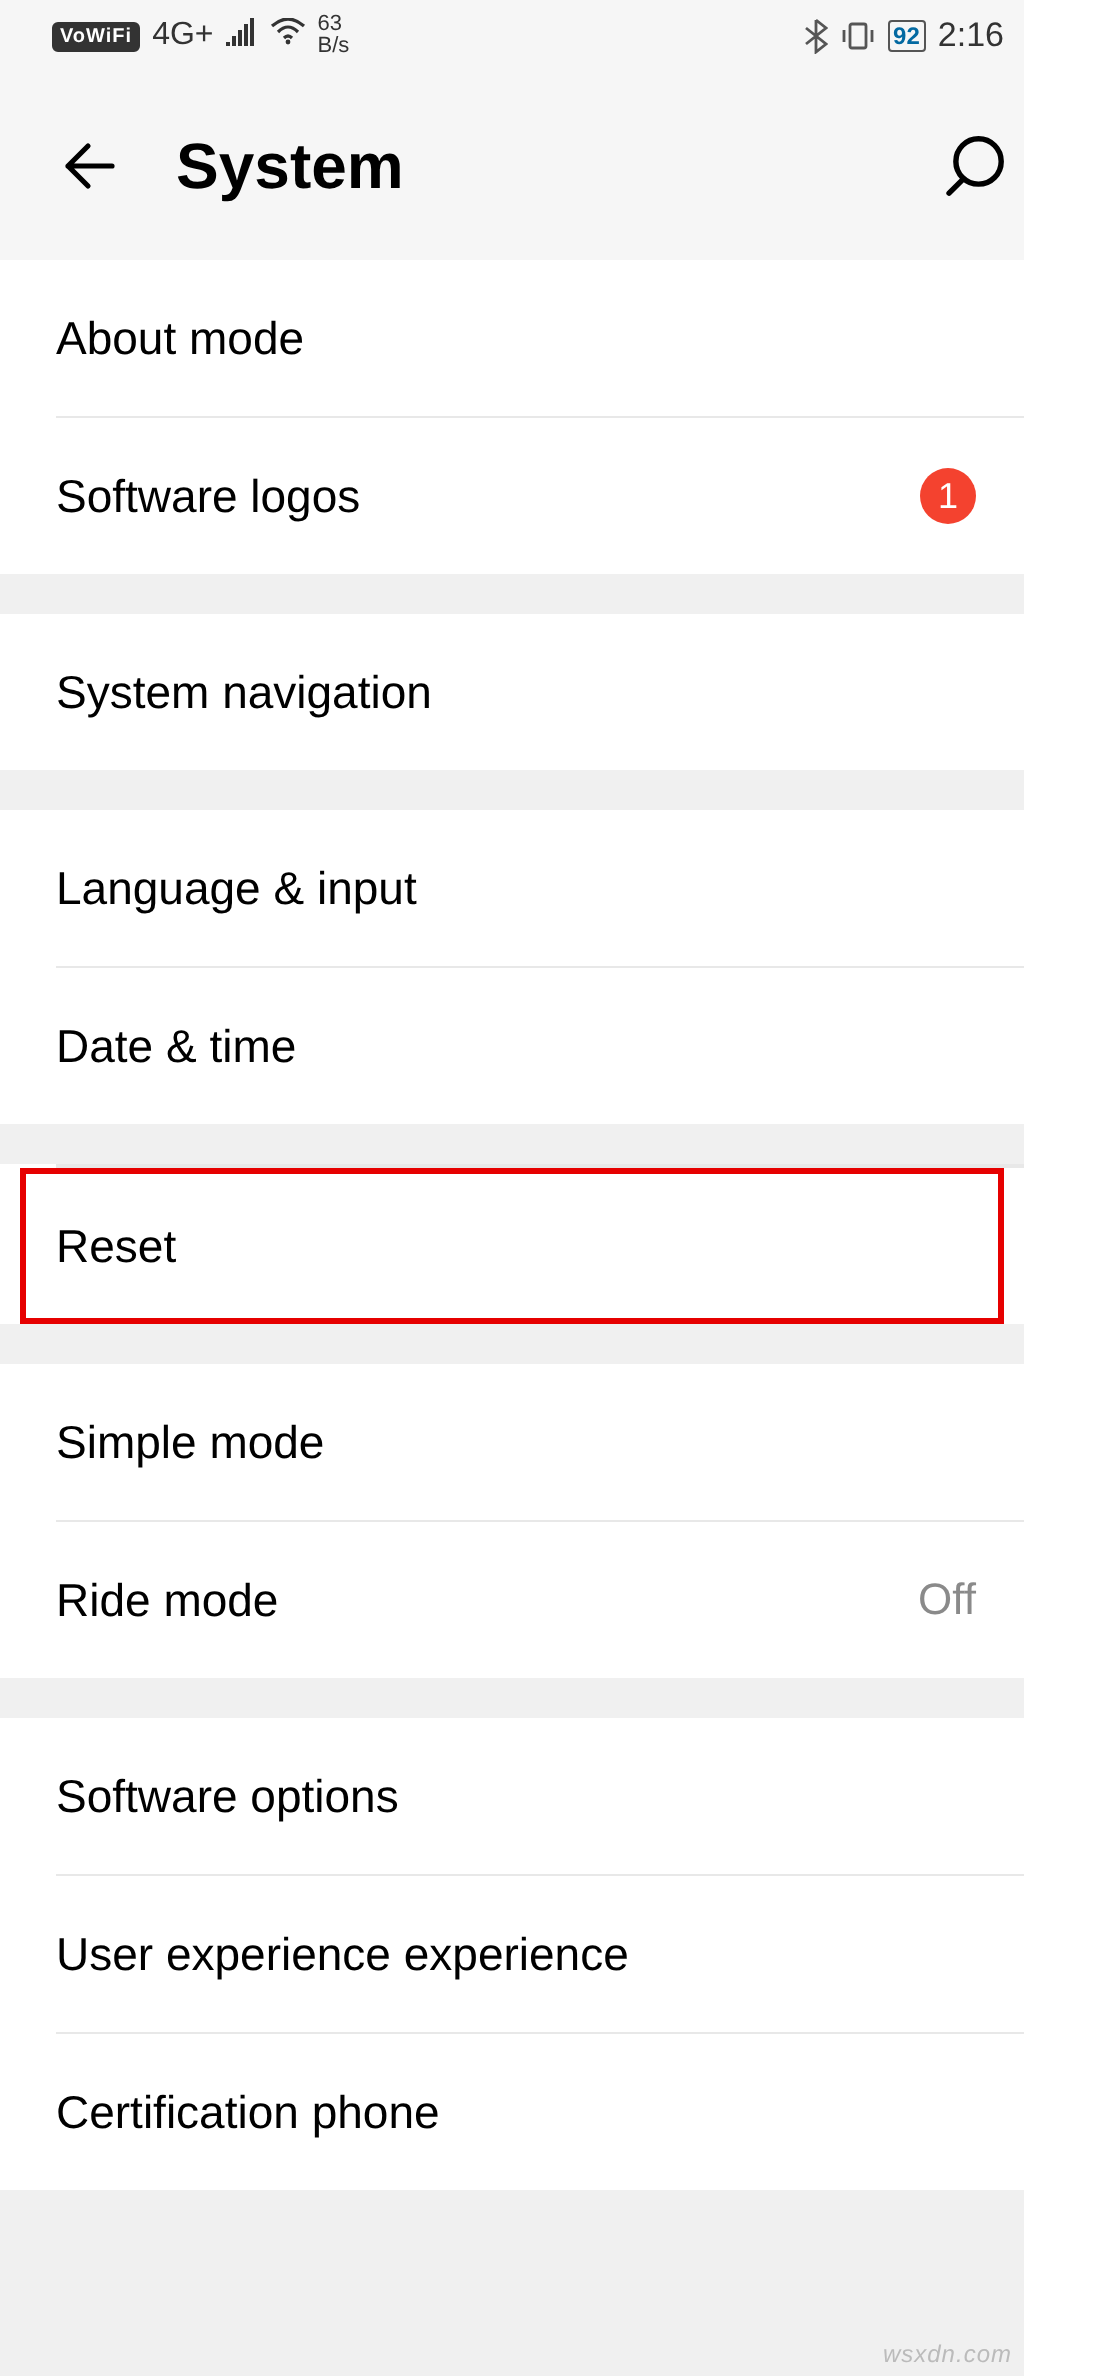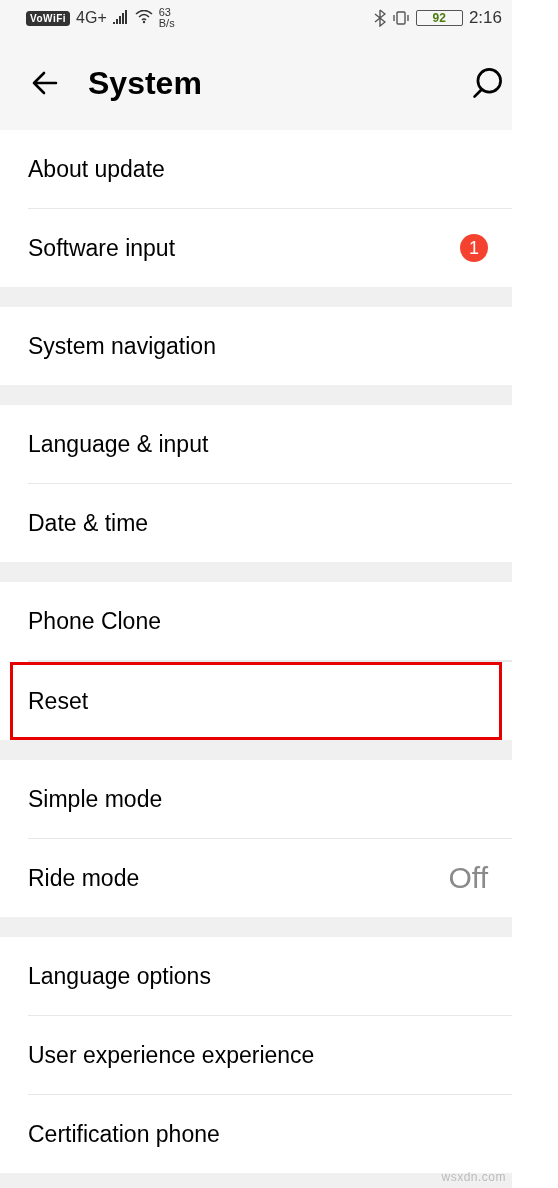--- a/index.html
+++ b/index.html
@@ -6,42 +6,42 @@
   html, body { width: 558px; height: 1188px; font-family: -apple-system, Helvetica, Arial, sans-serif; background: #fff; color: #000; overflow: hidden; }
   .screen { width: 512px; height: 1188px; display: flex; flex-direction: column; background: #f0f0f0; position: relative; }
 
   
   .status-bar { height: 36px; background: #f6f6f6; display: flex; align-items: center; justify-content: space-between; padding: 0 10px 0 26px; font-size: 17px; color: #333; }
   .status-left, .status-right { display: flex; align-items: center; gap: 6px; }
   .status-left .vowifi { border: 1px solid #333; border-radius: 3px; font-size: 10px; font-weight: bold; padding: 1px 3px; background:#333; color:#fff; letter-spacing:0.5px;}
   .status-left .net { font-size: 16px; line-height: 1; }
   .status-left .bars, .status-left .wifi { font-size: 15px; }
   .status-left .bs { font-size: 11px; line-height: 1; text-align:left;}
-  .status-right .battbox { border:1px solid #555; border-radius:2px; padding:0 16px; font-size:12px; font-weight:600; color:#4d7c0f;}
+  .status-right .battbox { border:1px solid #555; border-radius:2px; padding:0 2px; font-size:12px; font-weight:600; color:#0369a1;}
   .status-right svg { display:block;}
 
   
   .header { height: 94px; background: #f6f6f6; display: flex; align-items: center; padding: 0 8px 0 28px; gap: 26px; }
   .header .back { width: 34px; height: 34px; display:flex; align-items:center; justify-content:center; }
   .header .title { font-size: 32px; font-weight: 700; flex: 1; }
   .header .search { width: 34px; height: 34px; display:flex; align-items:center; justify-content:flex-end; overflow:hidden;}
 
   
   .section { background: #fff; }
   .gap { height: 20px; background: #f0f0f0; }
   .row { height: 78px; display: flex; align-items: center; padding: 0 24px 0 28px; position: relative; }
   .row .label { font-size: 23px; color: #000; flex: 1; }
-  .row .value { font-size: 30px; color: #8a8a8a; }
+  .row .value { font-size: 22px; color: #8a8a8a; }
   .row .badge { width: 28px; height: 28px; border-radius: 50%; background: #f4422f; color: #fff; font-size: 18px; display:flex; align-items:center; justify-content:center; font-weight:500;}
   .divider { height: 1px; background: #e8e8e8; margin-left: 28px; }
 
   .highlight-wrap { position:relative; }
   .highlight { position:absolute; left:10px; right:10px; top:0; bottom:0; border:3px solid #e60000; pointer-events:none;}
 
-  .watermark { position:absolute; right:6px; bottom:4px; font-size:12px; color:#bbb; letter-spacing:0.5px;}
+  .watermark { position:absolute; right:6px; bottom:4px; font-size:12px; color:#bbb; letter-spacing:0.5px;font-style:italic;}
 </style>
 </head>
 <body>
 
 <div class="screen">
 
   <div class="status-bar">
     <div class="status-left">
       <span class="vowifi">VoWiFi</span>
       <span class="net">
@@ -92,27 +92,27 @@
           <circle cx="17" cy="13" r="10" fill="none" stroke="#000" stroke-width="2.4"></circle>
           <path stroke="#000" stroke-width="2.4" stroke-linecap="round" d="M10 21l-6 6"></path>
         </svg>
     </div>
   </div>
 
   <div id="list">
       <div class="section">
         <div class="highlight-wrap">
           <div class="row">
-            <span class="label">About update</span>
+            <span class="label">About mode</span>
           </div>
         </div>
         <div class="divider"></div>
         <div class="highlight-wrap">
           <div class="row">
-            <span class="label">Software input</span>
+            <span class="label">Software logos</span>
             <span class="badge">1</span>
           </div>
         </div>
       </div>
       <div class="gap"></div>
       <div class="section">
         <div class="highlight-wrap">
           <div class="row">
             <span class="label">System navigation</span>
           </div>
@@ -127,25 +127,20 @@
         </div>
         <div class="divider"></div>
         <div class="highlight-wrap">
           <div class="row">
             <span class="label">Date &amp; time</span>
           </div>
         </div>
       </div>
       <div class="gap"></div>
       <div class="section">
-        <div class="highlight-wrap">
-          <div class="row">
-            <span class="label">Phone Clone</span>
-          </div>
-        </div>
         <div class="divider"></div>
         <div class="divider"></div>
         <div class="highlight-wrap">
           <div class="row">
             <span class="label">Reset</span>
           </div>
           <div class="highlight"></div>
         </div>
       </div>
       <div class="gap"></div>
@@ -160,21 +155,21 @@
           <div class="row">
             <span class="label">Ride mode</span>
             <span class="value">Off</span>
           </div>
         </div>
       </div>
       <div class="gap"></div>
       <div class="section">
         <div class="highlight-wrap">
           <div class="row">
-            <span class="label">Language options</span>
+            <span class="label">Software options</span>
           </div>
         </div>
         <div class="divider"></div>
         <div class="highlight-wrap">
           <div class="row">
             <span class="label">User experience experience</span>
           </div>
         </div>
         <div class="divider"></div>
         <div class="highlight-wrap">

